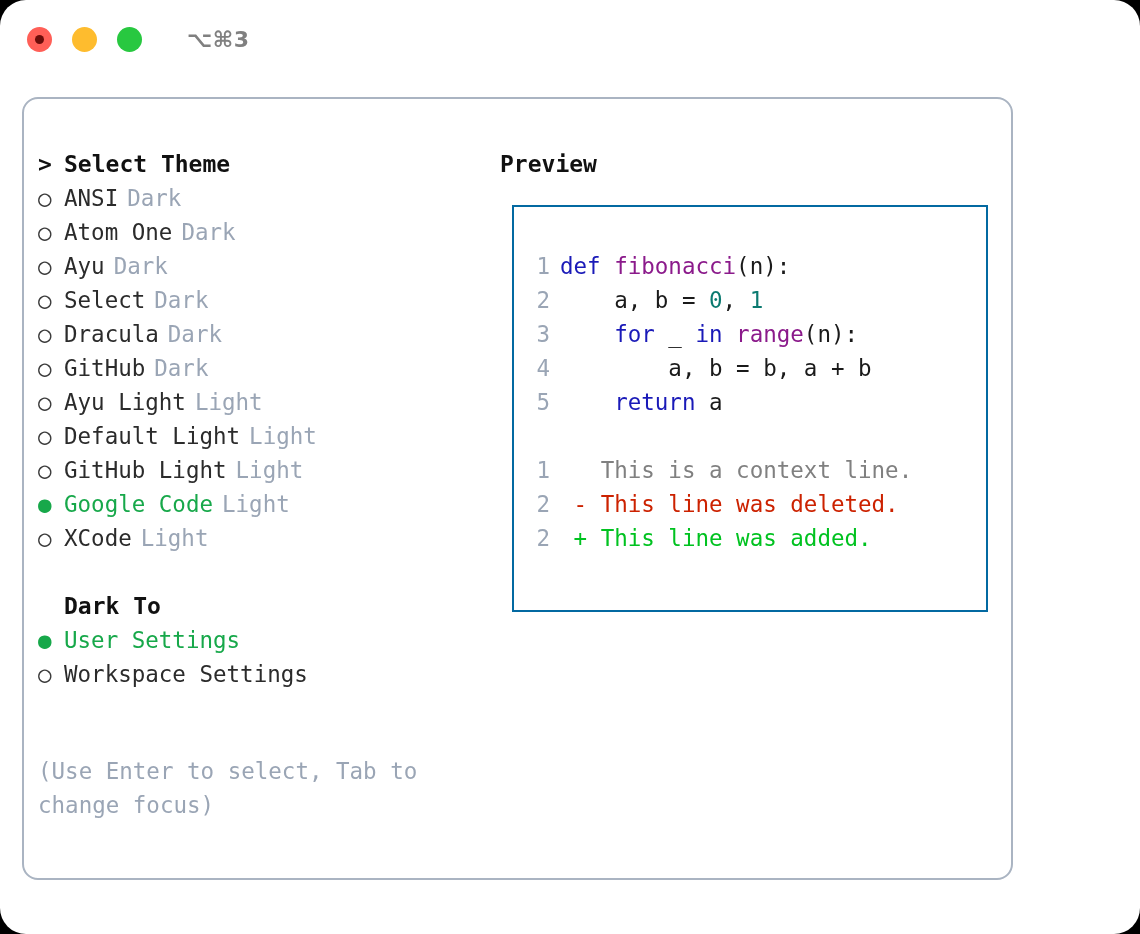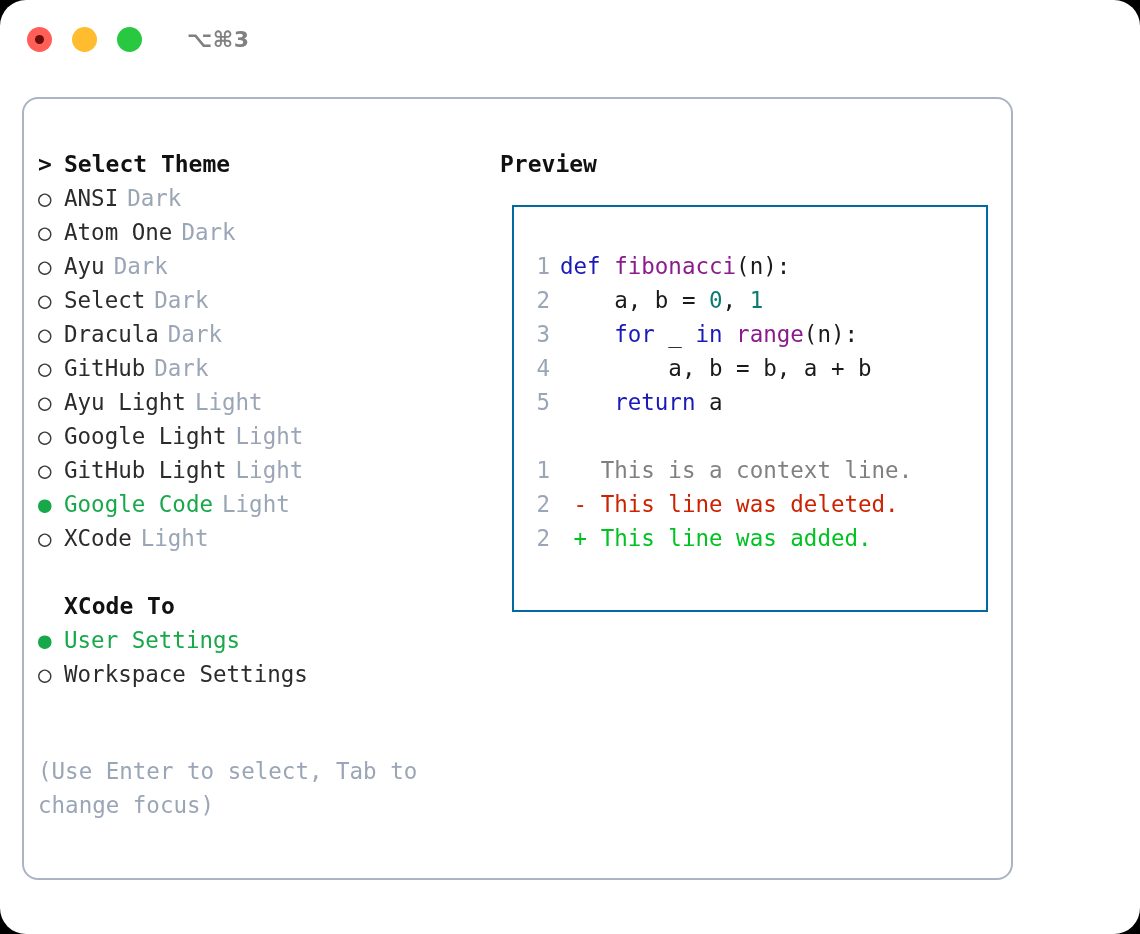--- a/index.html
+++ b/index.html
@@ -206,30 +206,30 @@
           <span class="caret">&gt;</span><span>Select Theme</span>
         </div>
         <div id="theme-list">
             <div class="row"><span class="bullet">○</span><span class="item-label">ANSI</span><span class="tag">Dark</span></div>
             <div class="row"><span class="bullet">○</span><span class="item-label">Atom One</span><span class="tag">Dark</span></div>
             <div class="row"><span class="bullet">○</span><span class="item-label">Ayu</span><span class="tag">Dark</span></div>
             <div class="row"><span class="bullet">○</span><span class="item-label">Select</span><span class="tag">Dark</span></div>
             <div class="row"><span class="bullet">○</span><span class="item-label">Dracula</span><span class="tag">Dark</span></div>
             <div class="row"><span class="bullet">○</span><span class="item-label">GitHub</span><span class="tag">Dark</span></div>
             <div class="row"><span class="bullet">○</span><span class="item-label">Ayu Light</span><span class="tag">Light</span></div>
-            <div class="row"><span class="bullet">○</span><span class="item-label">Google Light</span><span class="tag">Light</span></div>
+            <div class="row"><span class="bullet">○</span><span class="item-label">Default Light</span><span class="tag">Light</span></div>
             <div class="row"><span class="bullet">○</span><span class="item-label">GitHub Light</span><span class="tag">Light</span></div>
             <div class="row"><span class="bullet sel">●</span><span class="item-label sel">Google Code</span><span class="tag">Light</span></div>
             <div class="row"><span class="bullet">○</span><span class="item-label">XCode</span><span class="tag">Light</span></div>
           </div>
 
         <div class="gap"></div>
 
         <div class="row section-head">
-          <span class="caret blank">&gt;</span><span>XCode To</span>
+          <span class="caret blank">&gt;</span><span>Dark To</span>
         </div>
         <div id="apply-list">
             <div class="row"><span class="bullet sel">●</span><span class="item-label sel">User Settings</span></div>
             <div class="row"><span class="bullet">○</span><span class="item-label">Workspace Settings</span></div>
           </div>
       </div>
 
       <div id="hint">(Use Enter to select, Tab to change focus)</div>
 
       <div id="right-col">

